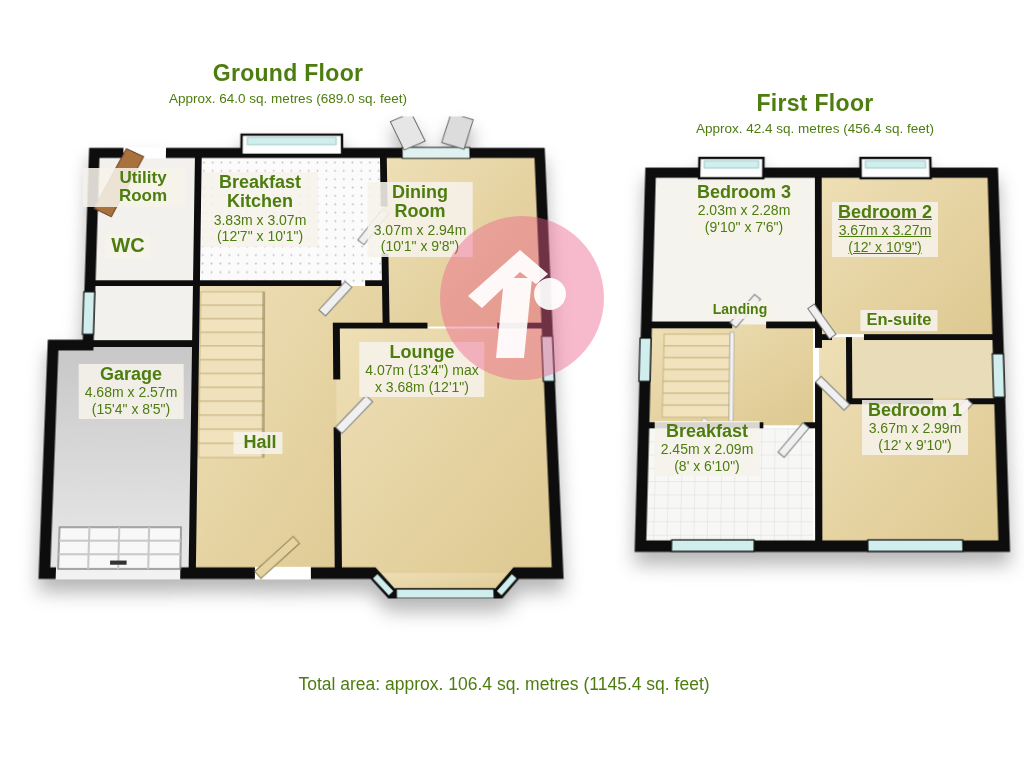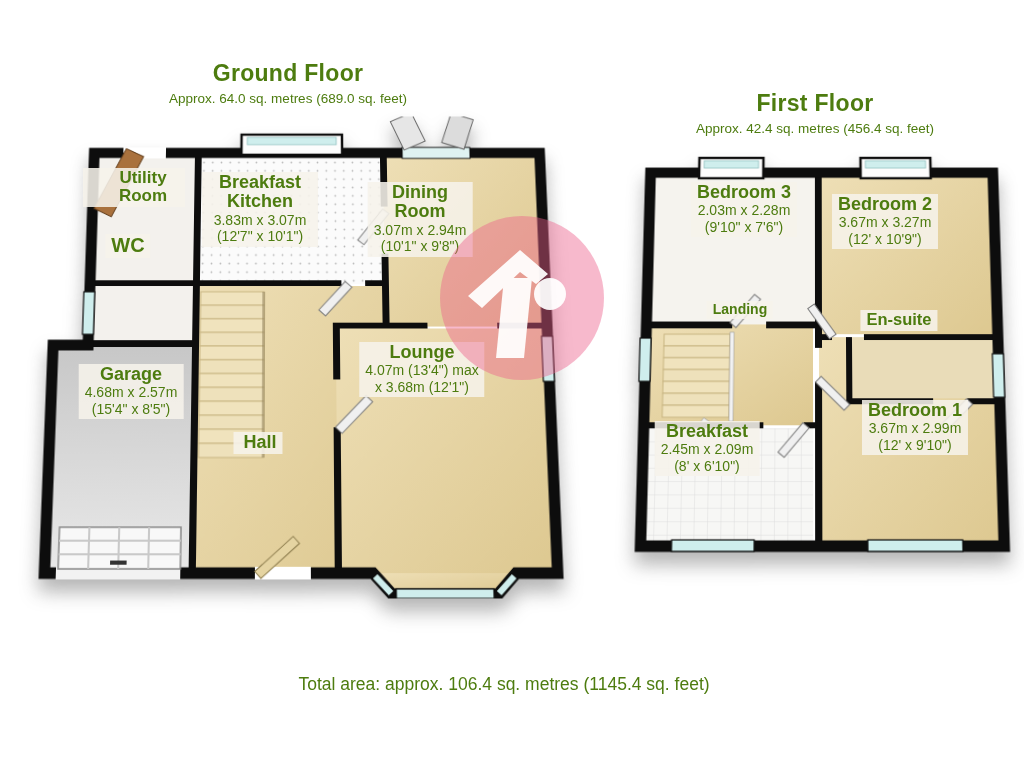--- a/index.html
+++ b/index.html
@@ -279,21 +279,21 @@
     <div class="rname">Lounge</div>
     <div class="rdims">4.07m (13'4") max</div>
     <div class="rdims">x 3.68m (12'1")</div>
   </div>
 
   <div class="room-label" style="left:744px;top:182px;">
     <div class="rname">Bedroom 3</div>
     <div class="rdims">2.03m x 2.28m</div>
     <div class="rdims">(9'10" x 7'6")</div>
   </div>
-  <div class="room-label" style="left:885px;top:194px;">
+  <div class="room-label" style="left:885px;top:202px;text-decoration:underline;">
     <div class="rname">Bedroom 2</div>
     <div class="rdims">3.67m x 3.27m</div>
     <div class="rdims">(12' x 10'9")</div>
   </div>
   <div class="room-label fs14" style="left:740px;top:301px;">
     <div class="rname">Landing</div>
   </div>
   <div class="room-label fs16" style="left:899px;top:310px;">
     <div class="rname">En-suite</div>
   </div>

